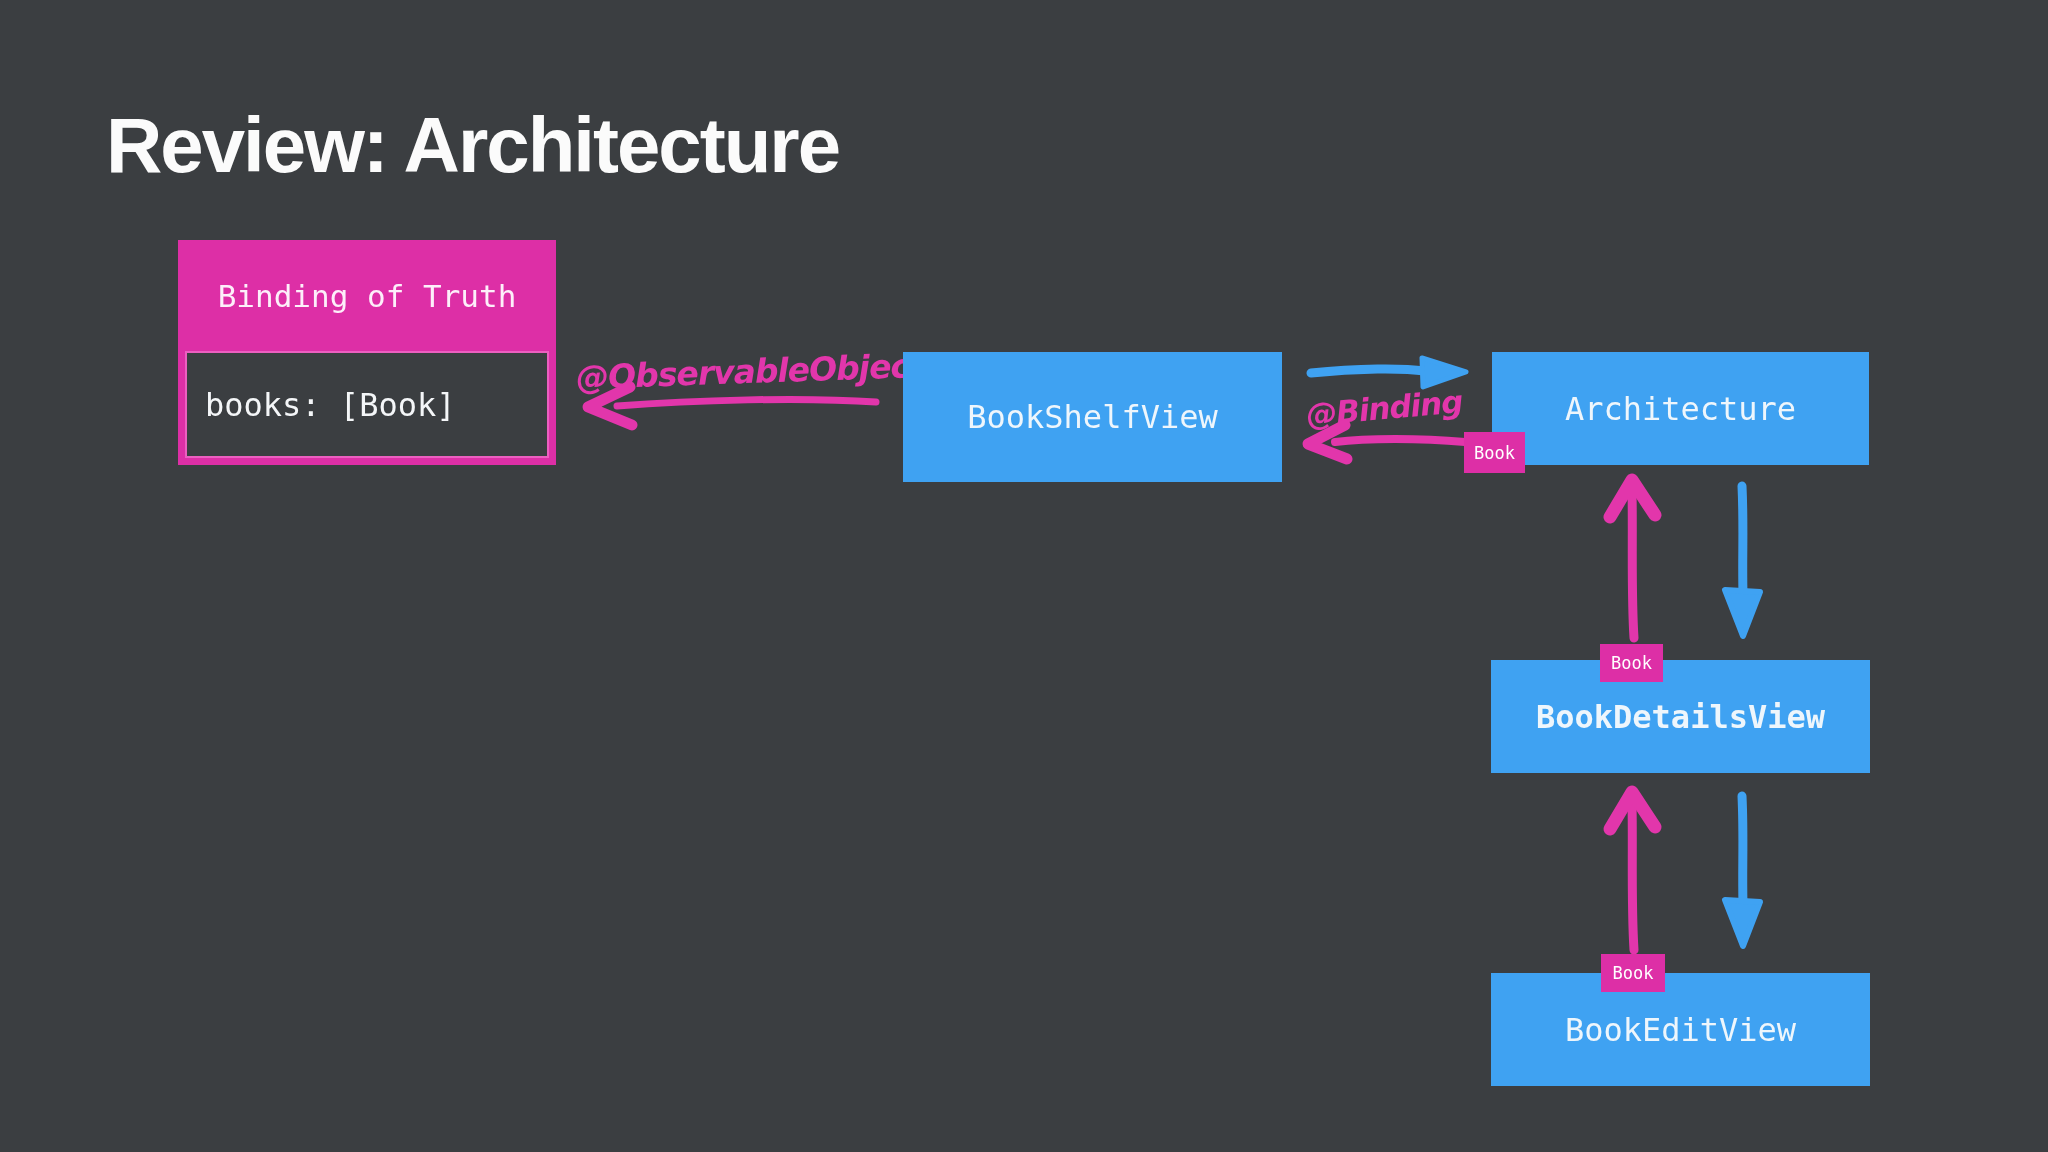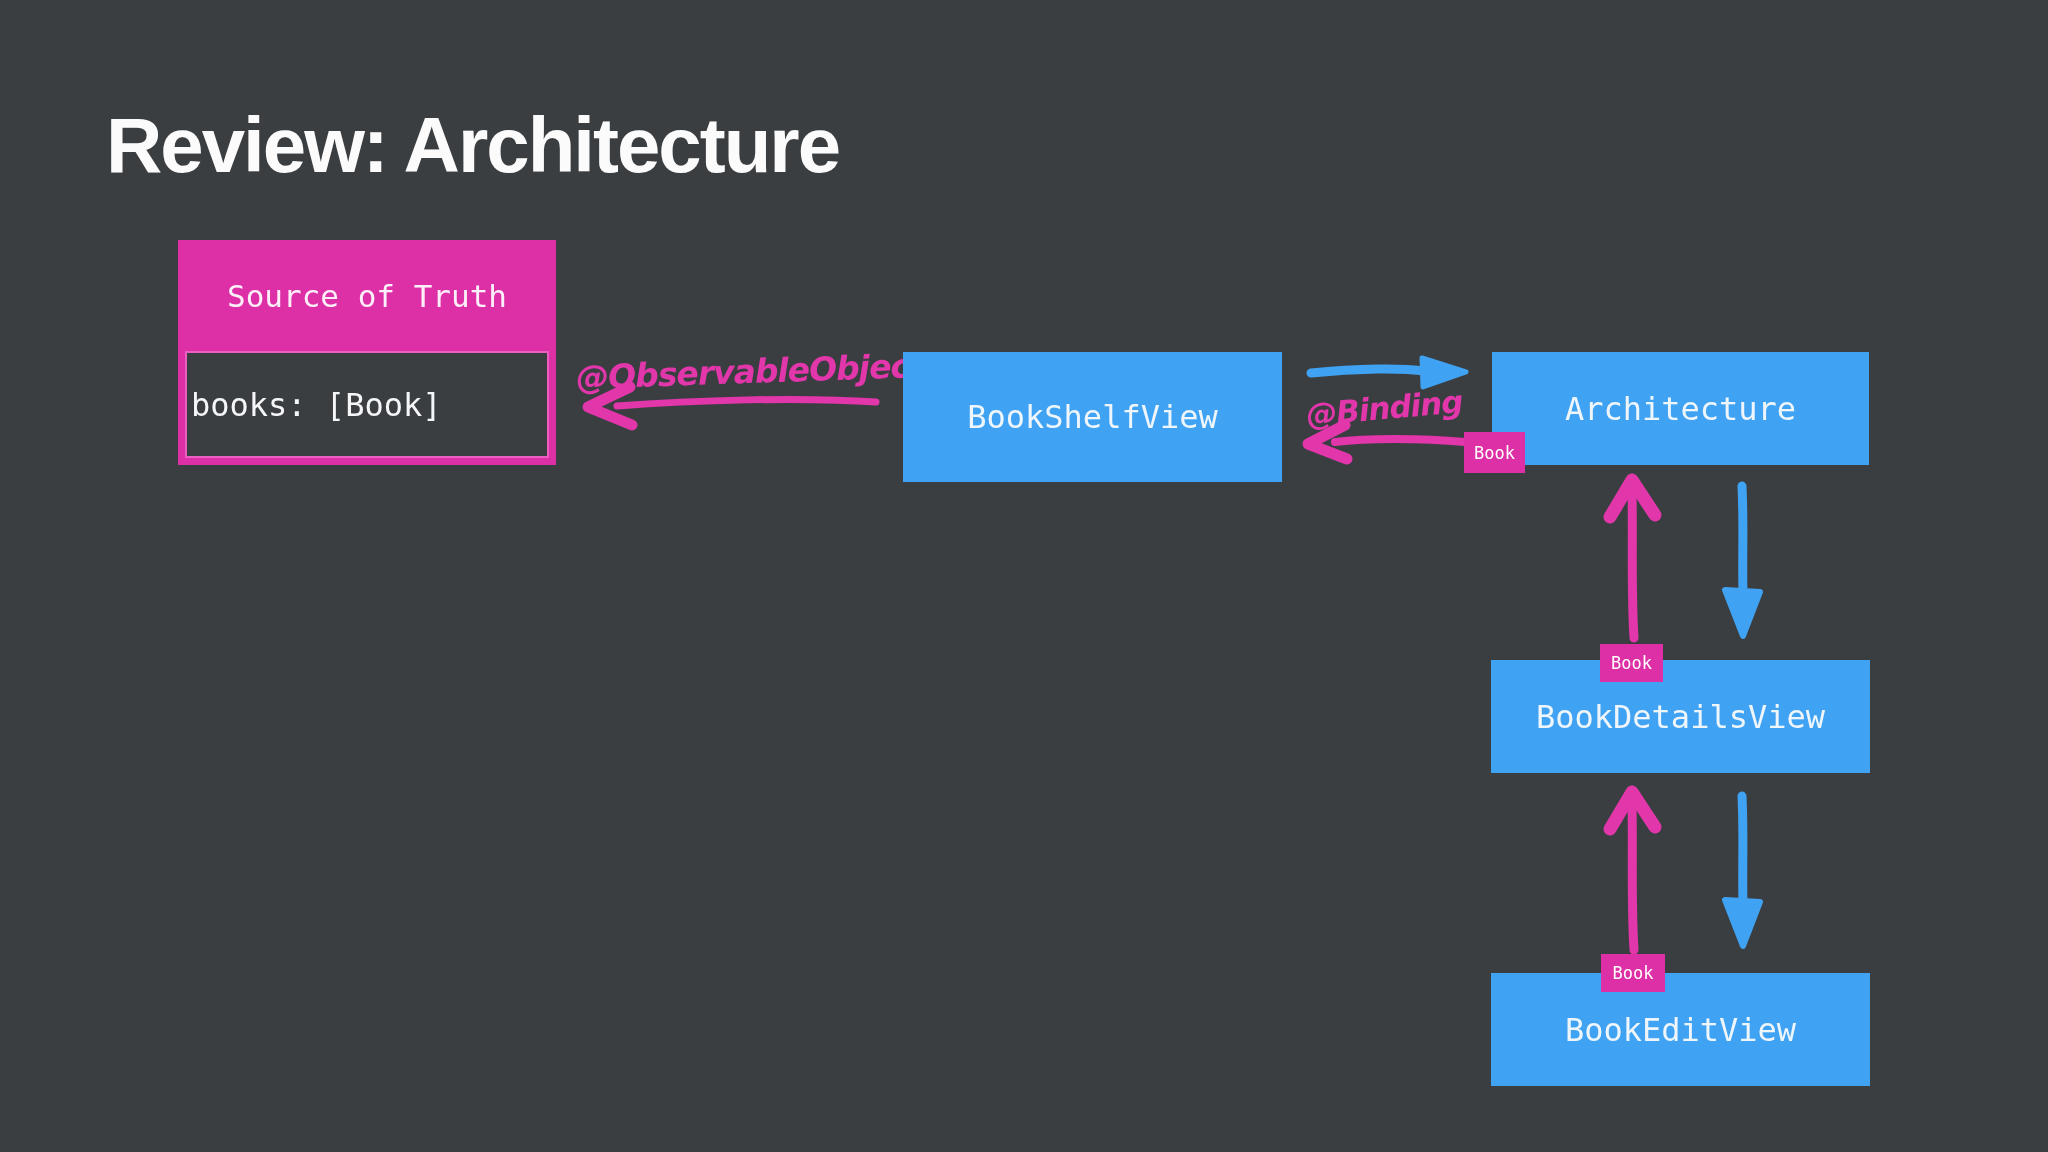--- a/index.html
+++ b/index.html
@@ -37,35 +37,35 @@
   }
   .sot-header{
     height:111px;display:flex;align-items:center;justify-content:center;
     color:#fdeffa;font-size:31px;
   }
   .sot-body{
     position:absolute;left:7px;right:7px;top:111px;bottom:7px;
     background:var(--bg);
     border:2px solid #ec5fc0;
     display:flex;align-items:center;
-    padding-left:4px;
+    padding-left:18px;
     color:var(--text);font-size:32px;
   }
 
   
   .node{
     position:absolute;
     background:var(--blue);
     color:#eef6fc;
     font-size:32px;
     display:flex;align-items:center;justify-content:center;
   }
   .node-shelf{left:903px;top:352px;width:379px;height:130px;}
   .node-row{left:1492px;top:352px;width:377px;height:113px;}
-  .node-details{left:1491px;top:660px;width:379px;height:113px;}
+  .node-details{left:1491px;top:660px;width:379px;height:113px;font-weight:bold;}
   .node-edit{left:1491px;top:973px;width:379px;height:113px;}
 
   
   .ink-label{
     position:absolute;
     color:var(--ink);
     font-family:"DejaVu Sans", sans-serif;
     font-style:italic;
     font-weight:bold;
     white-space:nowrap;
@@ -100,21 +100,21 @@
   .arrow-blue-down-2{left:1718px;top:788px;width:48px;height:170px;}
 </style>
 </head>
 <body>
 
 <main class="slide">
 
   <h1 class="title">Review: Architecture</h1>
 
   <section class="sot">
-    <div class="sot-header">Source of Truth</div>
+    <div class="sot-header">Binding of Truth</div>
     <div class="sot-body">
       <span>books: [Book]</span>
     </div>
   </section>
 
   <div class="ink-label label-observable">@ObservableObject</div>
   <svg class="arrow ink-stroke arrow-observable" viewBox="0 0 312 46">
     <path d="M303 19 C 230 14, 120 17, 44 23" stroke="currentColor" stroke-width="7" fill="none" stroke-linecap="round"></path>
     <path d="M57 4 L 15 24 L 59 42" stroke="currentColor" stroke-width="11" fill="none" stroke-linecap="round" stroke-linejoin="round"></path>
   </svg>

